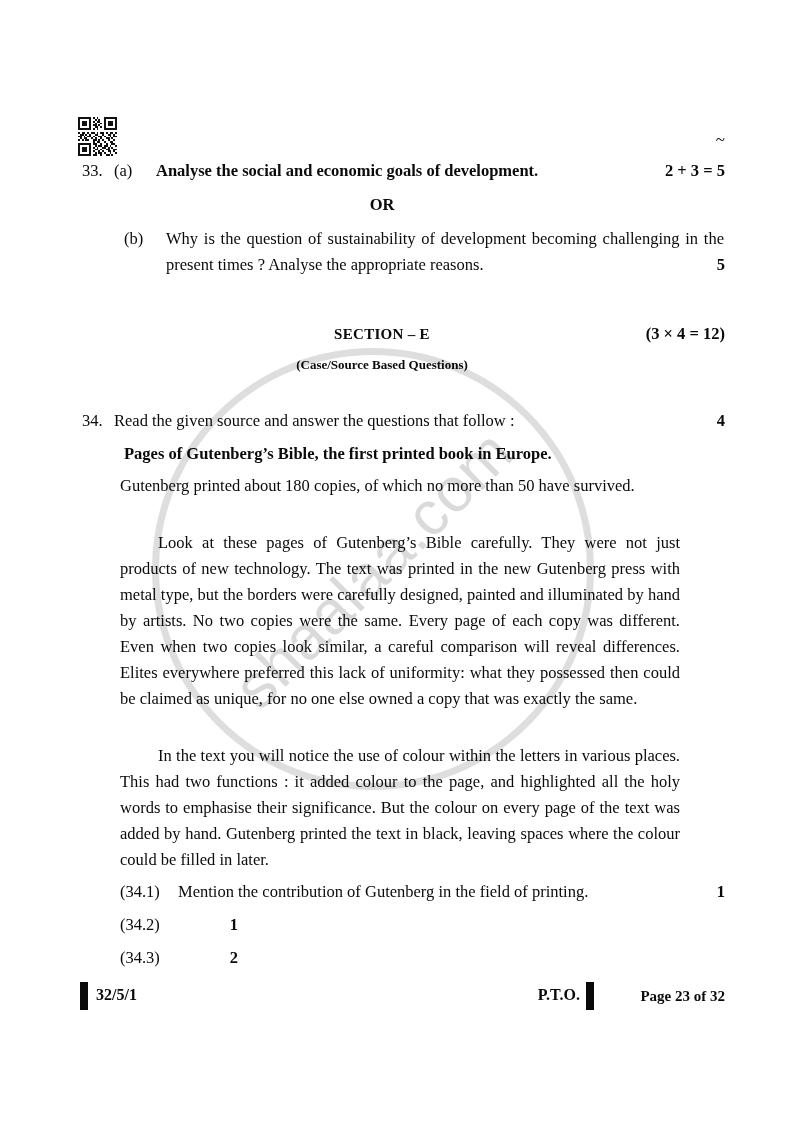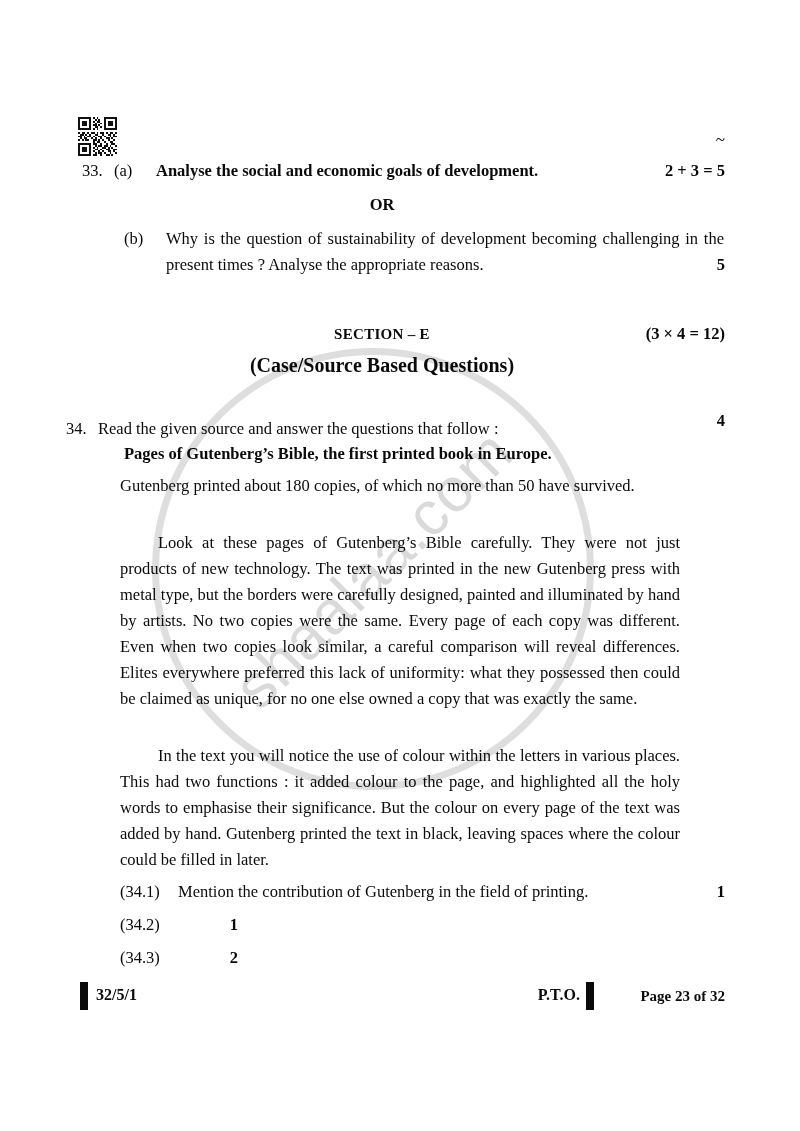--- a/index.html
+++ b/index.html
@@ -152,27 +152,27 @@
     font-size: 16.5px;
     font-weight: bold;
     line-height: 26px;
   }
   #section-e-sub {
     position: absolute;
     left: 82px;
     top: 352px;
     width: 600px;
     text-align: center;
-    font-size: 20px;
-    font-weight: bold;
-    line-height: 26px;
-  }
-
-  
-  #row-34 { left: 66px; top: 408px; width: 620px; margin-top: 8px; }
+    font-size: 13px;
+    font-weight: bold;
+    line-height: 26px;
+  }
+
+  
+  #row-34 { left: 82px; top: 408px; width: 620px; }
   #row-34 .qbody { width: 560px; }
   #marks-34 { left: 640px; top: 408px; width: 85px; }
 
   #source-title {
     position: absolute;
     left: 124px;
     top: 441px;
     width: 600px;
     font-size: 16.5px;
     font-weight: bold;

